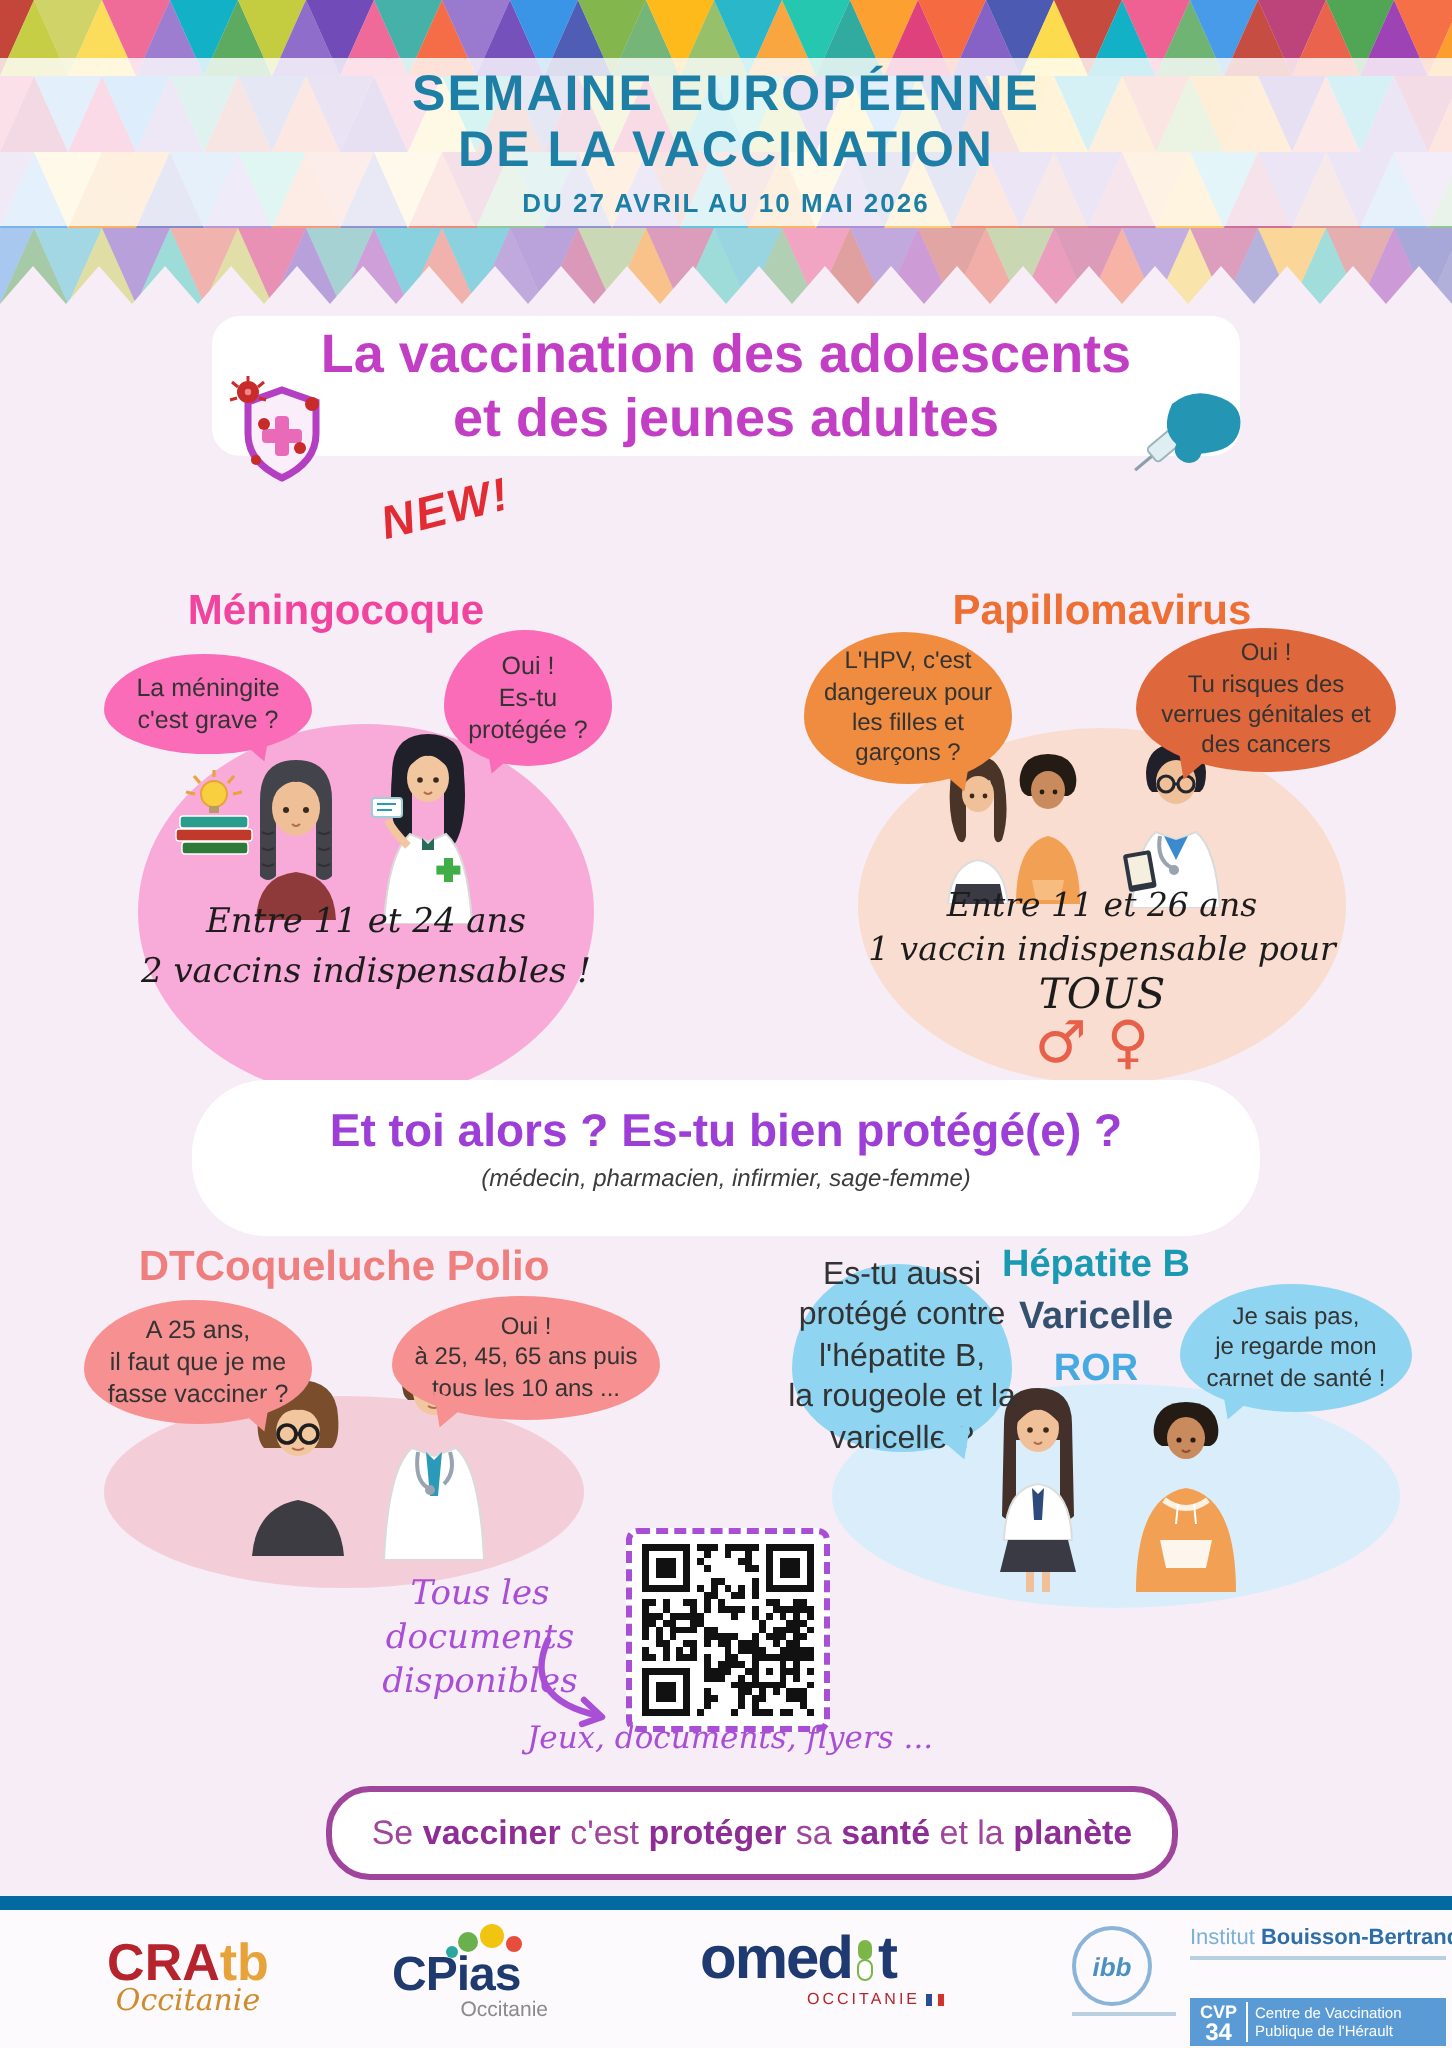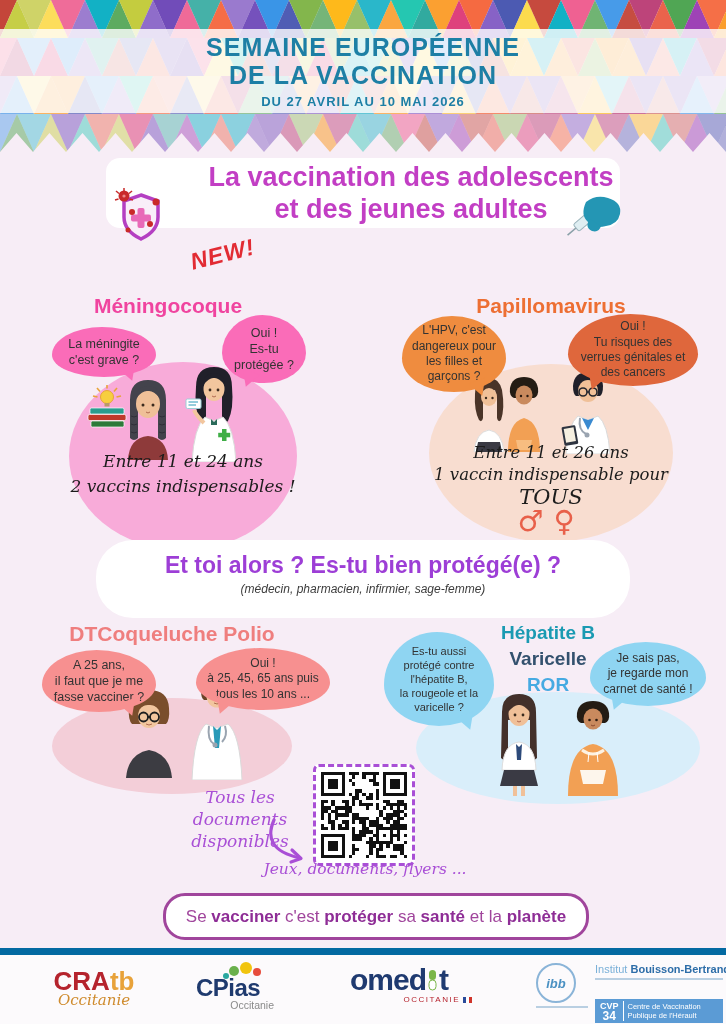--- a/index.html
+++ b/index.html
@@ -9,21 +9,21 @@
 
   
   .mosaic{position:absolute;left:0;top:0;}
   .hdr-text{position:absolute;left:0;top:33px;width:726px;text-align:center;color:var(--header-teal);}
   .hdr-line{font-size:25px;font-weight:700;letter-spacing:1px;line-height:28px;}
   .hdr-date{font-size:13px;font-weight:700;letter-spacing:1px;margin-top:5px;}
 
   
   .title-box{position:absolute;left:106px;top:158px;width:514px;height:70px;background:#fff;border-radius:14px;}
   .title-text{position:absolute;left:106px;top:161px;width:514px;text-align:center;
-              color:var(--title-magenta);font-size:27px;font-weight:700;line-height:32px;padding-left:48px;}
+              color:var(--title-magenta);font-size:27px;font-weight:700;line-height:32px;}
 
   .new-pill{position:absolute;left:218px;top:251px;width:292px;height:35px;background:#fff;border-radius:20px;
             text-align:center;line-height:35px;font-size:19px;font-weight:700;color:var(--purple);}
   .new-badge{position:absolute;left:190px;top:241px;color:var(--new-red);font-size:23px;font-weight:700;
              font-style:italic;transform:rotate(-14deg);letter-spacing:1px;}
 
   .sec-head{position:absolute;width:220px;text-align:center;font-size:21px;font-weight:700;}
 
   .scene{position:absolute;border-radius:50%;}
 
@@ -485,21 +485,21 @@
     <circle cx="27.5" cy="20" r="1.3" fill="#2a1a10"></circle>
       <circle cx="34.5" cy="20" r="1.3" fill="#2a1a10"></circle>
     <path d="M29 25 Q31 27 33 25" stroke="#8a4a30" fill="none"></path>
     <path d="M6 96 Q6 48 31 44 Q56 48 56 96 Z" fill="#f2a054"></path>
     <path d="M20 50 Q31 58 42 50" stroke="#fdf2e2" stroke-width="3" fill="none"></path>
     <line x1="27" y1="52" x2="26" y2="62" stroke="#ffffff"></line>
       <line x1="35" y1="52" x2="36" y2="62" stroke="#ffffff"></line>
     <path d="M18 70 L44 70 L41 84 L21 84 Z" fill="#fdf6ec"></path>
   </svg>
 
-  <div class="bubble bub-blue tail-r" style="left:384px;top:632px;width:110px;height:94px;font-size:11px">Es-tu aussi<br>protégé contre<br>l'hépatite B,<br>la rougeole et la<br>varicelle ?</div>
+  <div class="bubble bub-blue tail-r" style="left:396px;top:632px;width:110px;height:94px;font-size:16px">Es-tu aussi<br>protégé contre<br>l'hépatite B,<br>la rougeole et la<br>varicelle ?</div>
   <div class="bubble bub-blue tail-l" style="left:590px;top:642px;width:116px;height:64px;font-size:12px">Je sais pas,<br>je regarde mon<br>carnet de santé !</div>
 
   <div class="qr-label hand">Tous les documents<br>disponibles</div>
 
   <svg class="abs" style="left:262px;top:818px" width="54" height="52" viewBox="0 0 54 52">
     <path d="M12 2 C4 20 10 34 38 40" fill="none" style="stroke:var(--qr-purple)" stroke-width="3.2" stroke-linecap="round"></path>
     <path d="M30 32 L39 40.5 L29 44" fill="none" style="stroke:var(--qr-purple)" stroke-width="3.2" stroke-linecap="round" stroke-linejoin="round"></path>
   </svg>
 
   <div class="qr-box">

